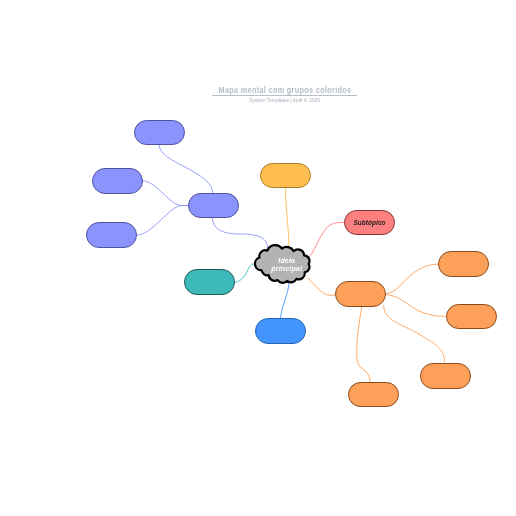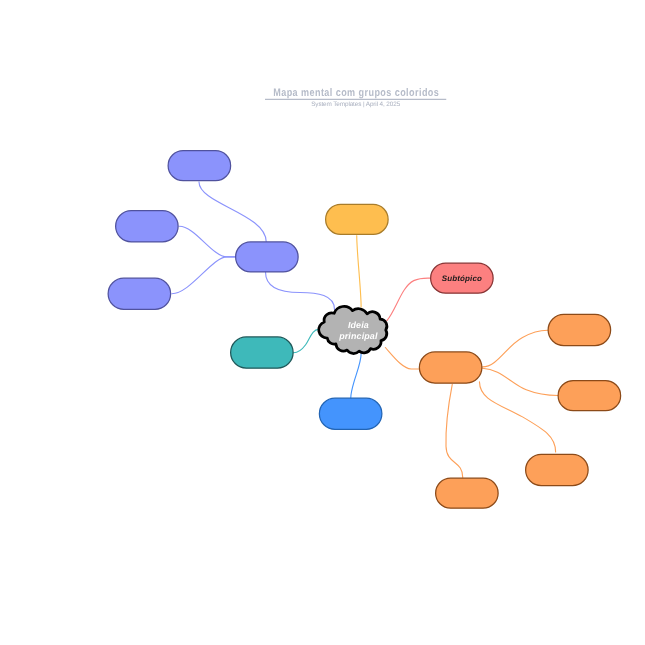--- a/index.html
+++ b/index.html
@@ -3,21 +3,21 @@
 <meta charset="utf-8">
 <title>Mapa mental com grupos coloridos</title>
 <style>
   html,body{margin:0;padding:0;background:#ffffff;}
   body{width:516px;height:516px;overflow:hidden;
        font-family:"Liberation Sans",sans-serif;
        -webkit-font-smoothing:antialiased;}
   #canvas{position:relative;width:516px;height:516px;background:#ffffff;
           transform:translateZ(0);}
 
-  .hdr{position:absolute;left:0;top:0;width:516px;height:30px;}
+  .hdr{position:absolute;left:0;top:16px;width:516px;height:30px;}
   .hdr-title{position:absolute;left:284.5px;top:68.5px;text-align:center;
              font-size:8.8px;font-weight:700;color:#b6bcc9;line-height:10px;
              letter-spacing:0.42px;white-space:nowrap;
              transform:translateX(-50%) scaleX(0.8225) translateZ(0);
              transform-origin:50% 50%;}
   .hdr-rule{position:absolute;left:212px;top:78.5px;height:1.1px;
             background:#b6bcc9;width:145px;}
   .hdr-sub{position:absolute;left:284.5px;top:81px;text-align:center;
            font-size:5.1px;font-weight:500;color:#aab0bf;letter-spacing:-0.09px;
            line-height:6px;white-space:nowrap;

